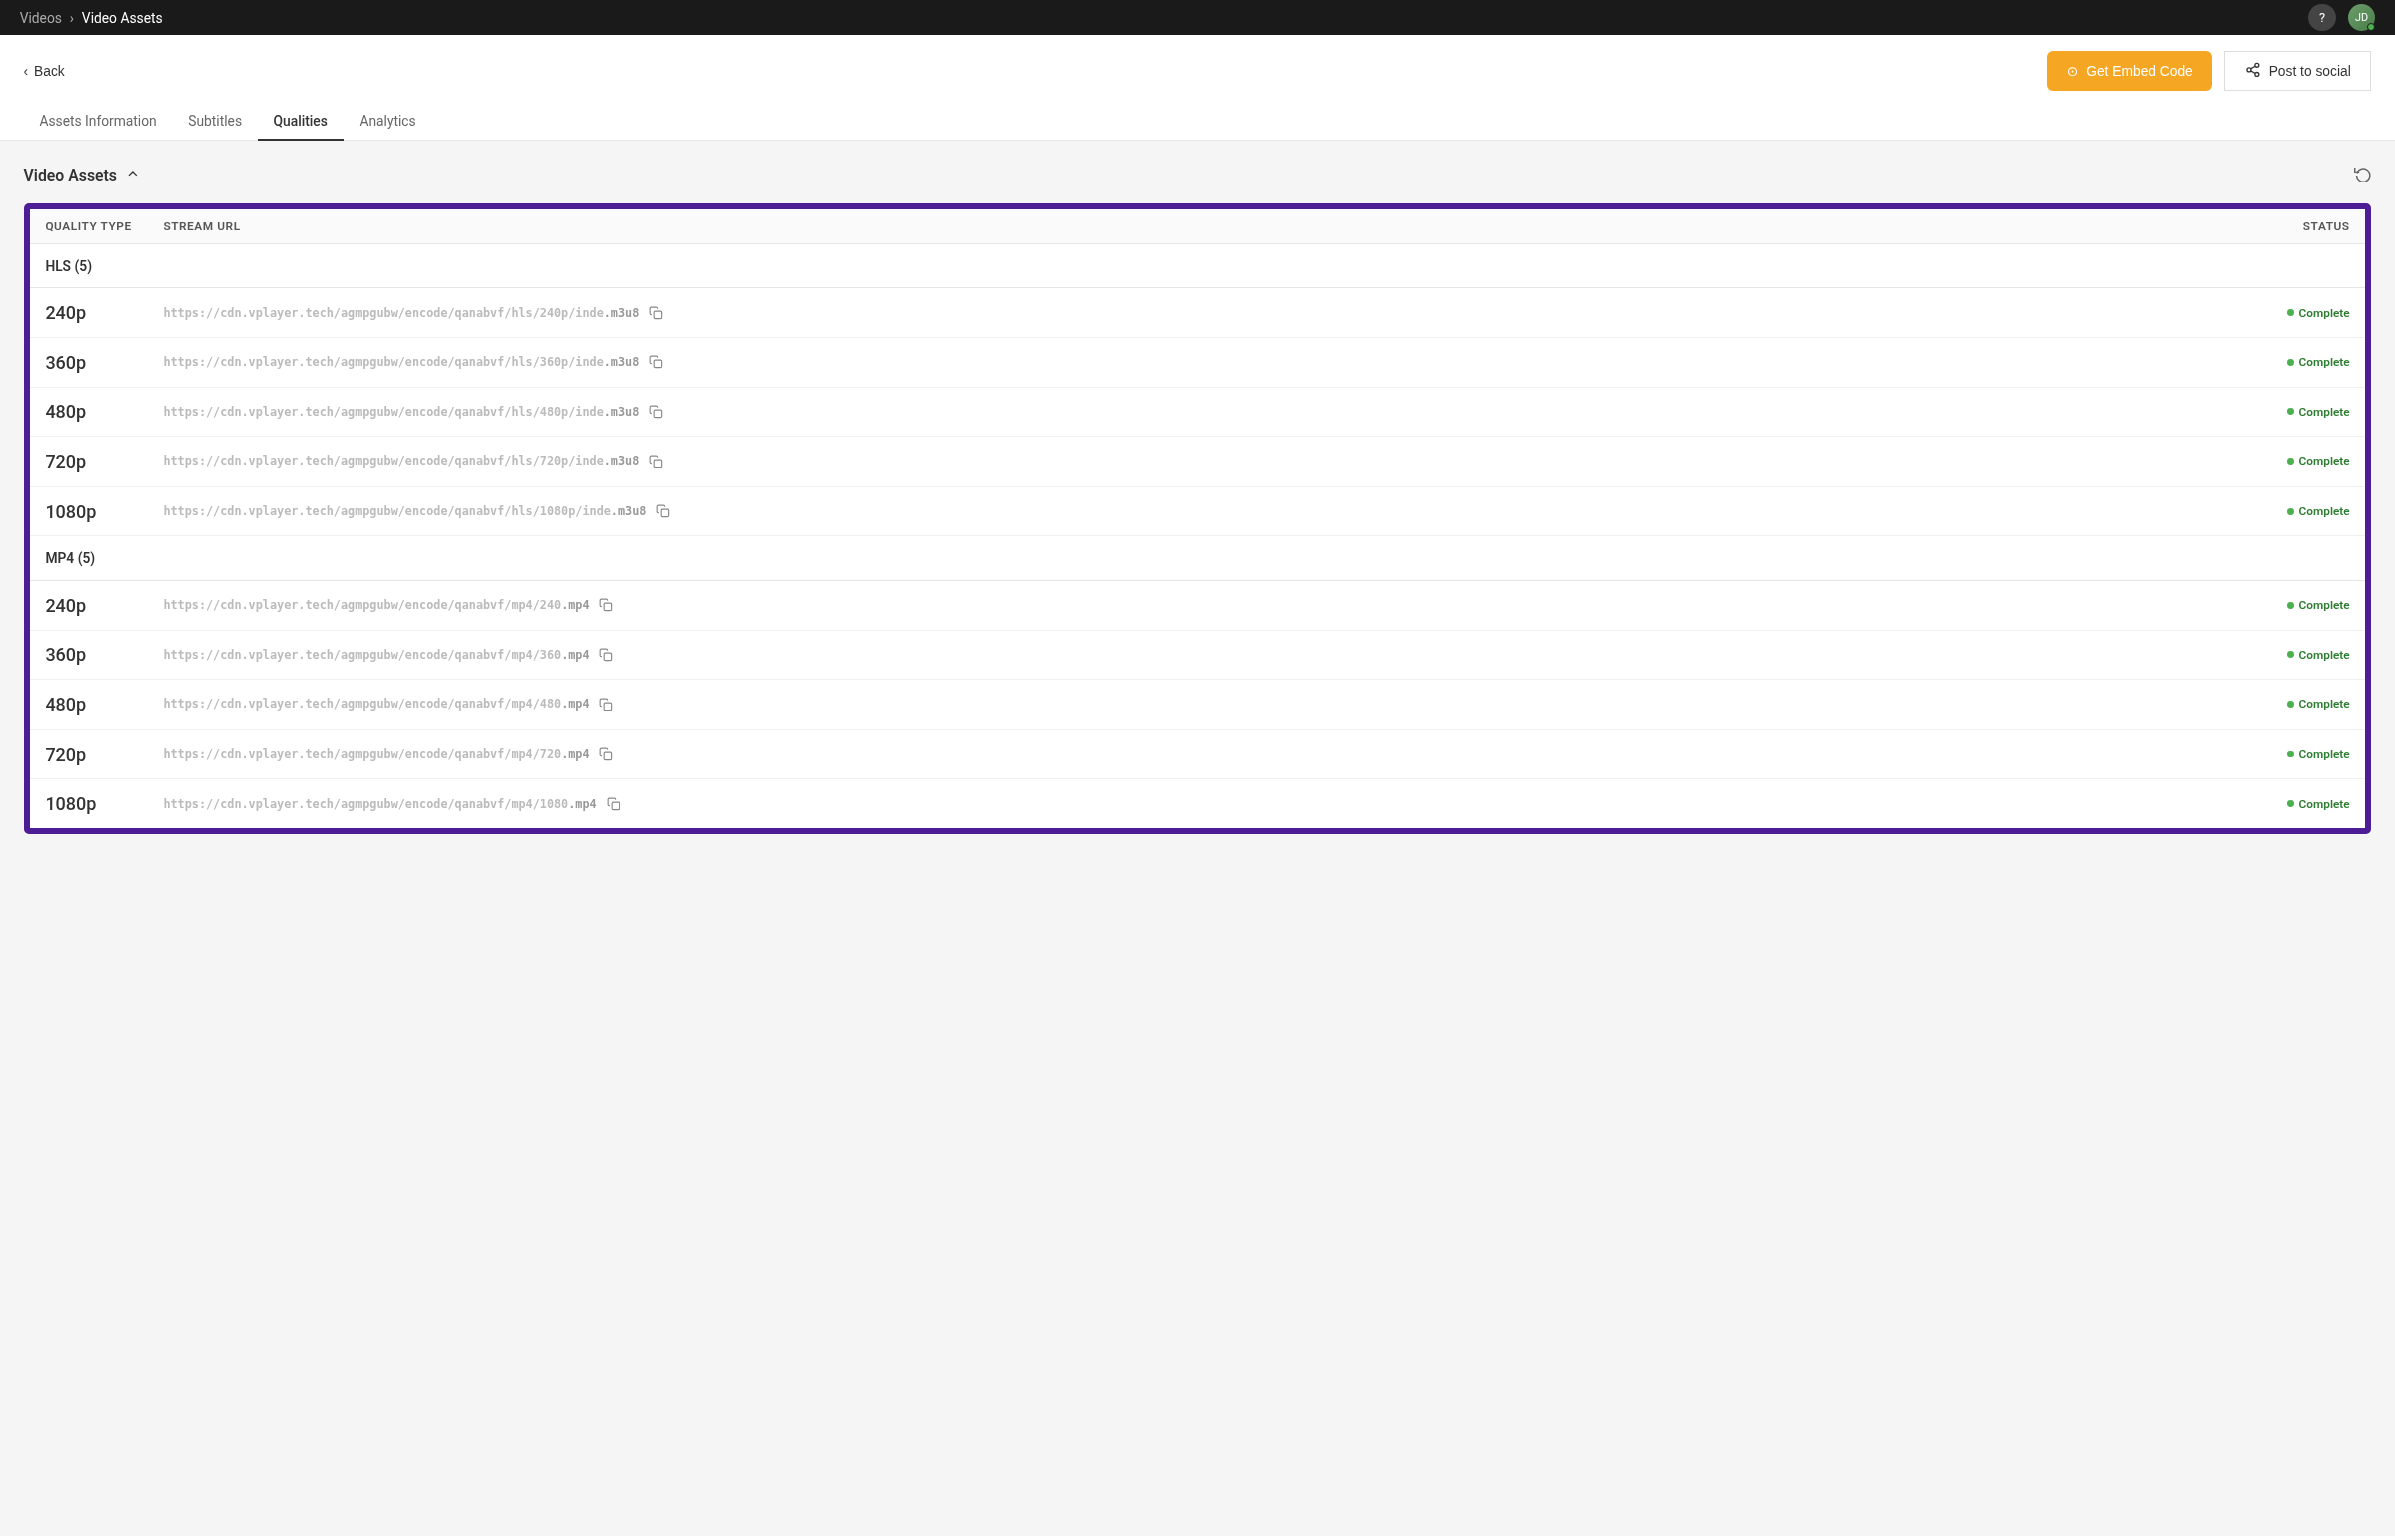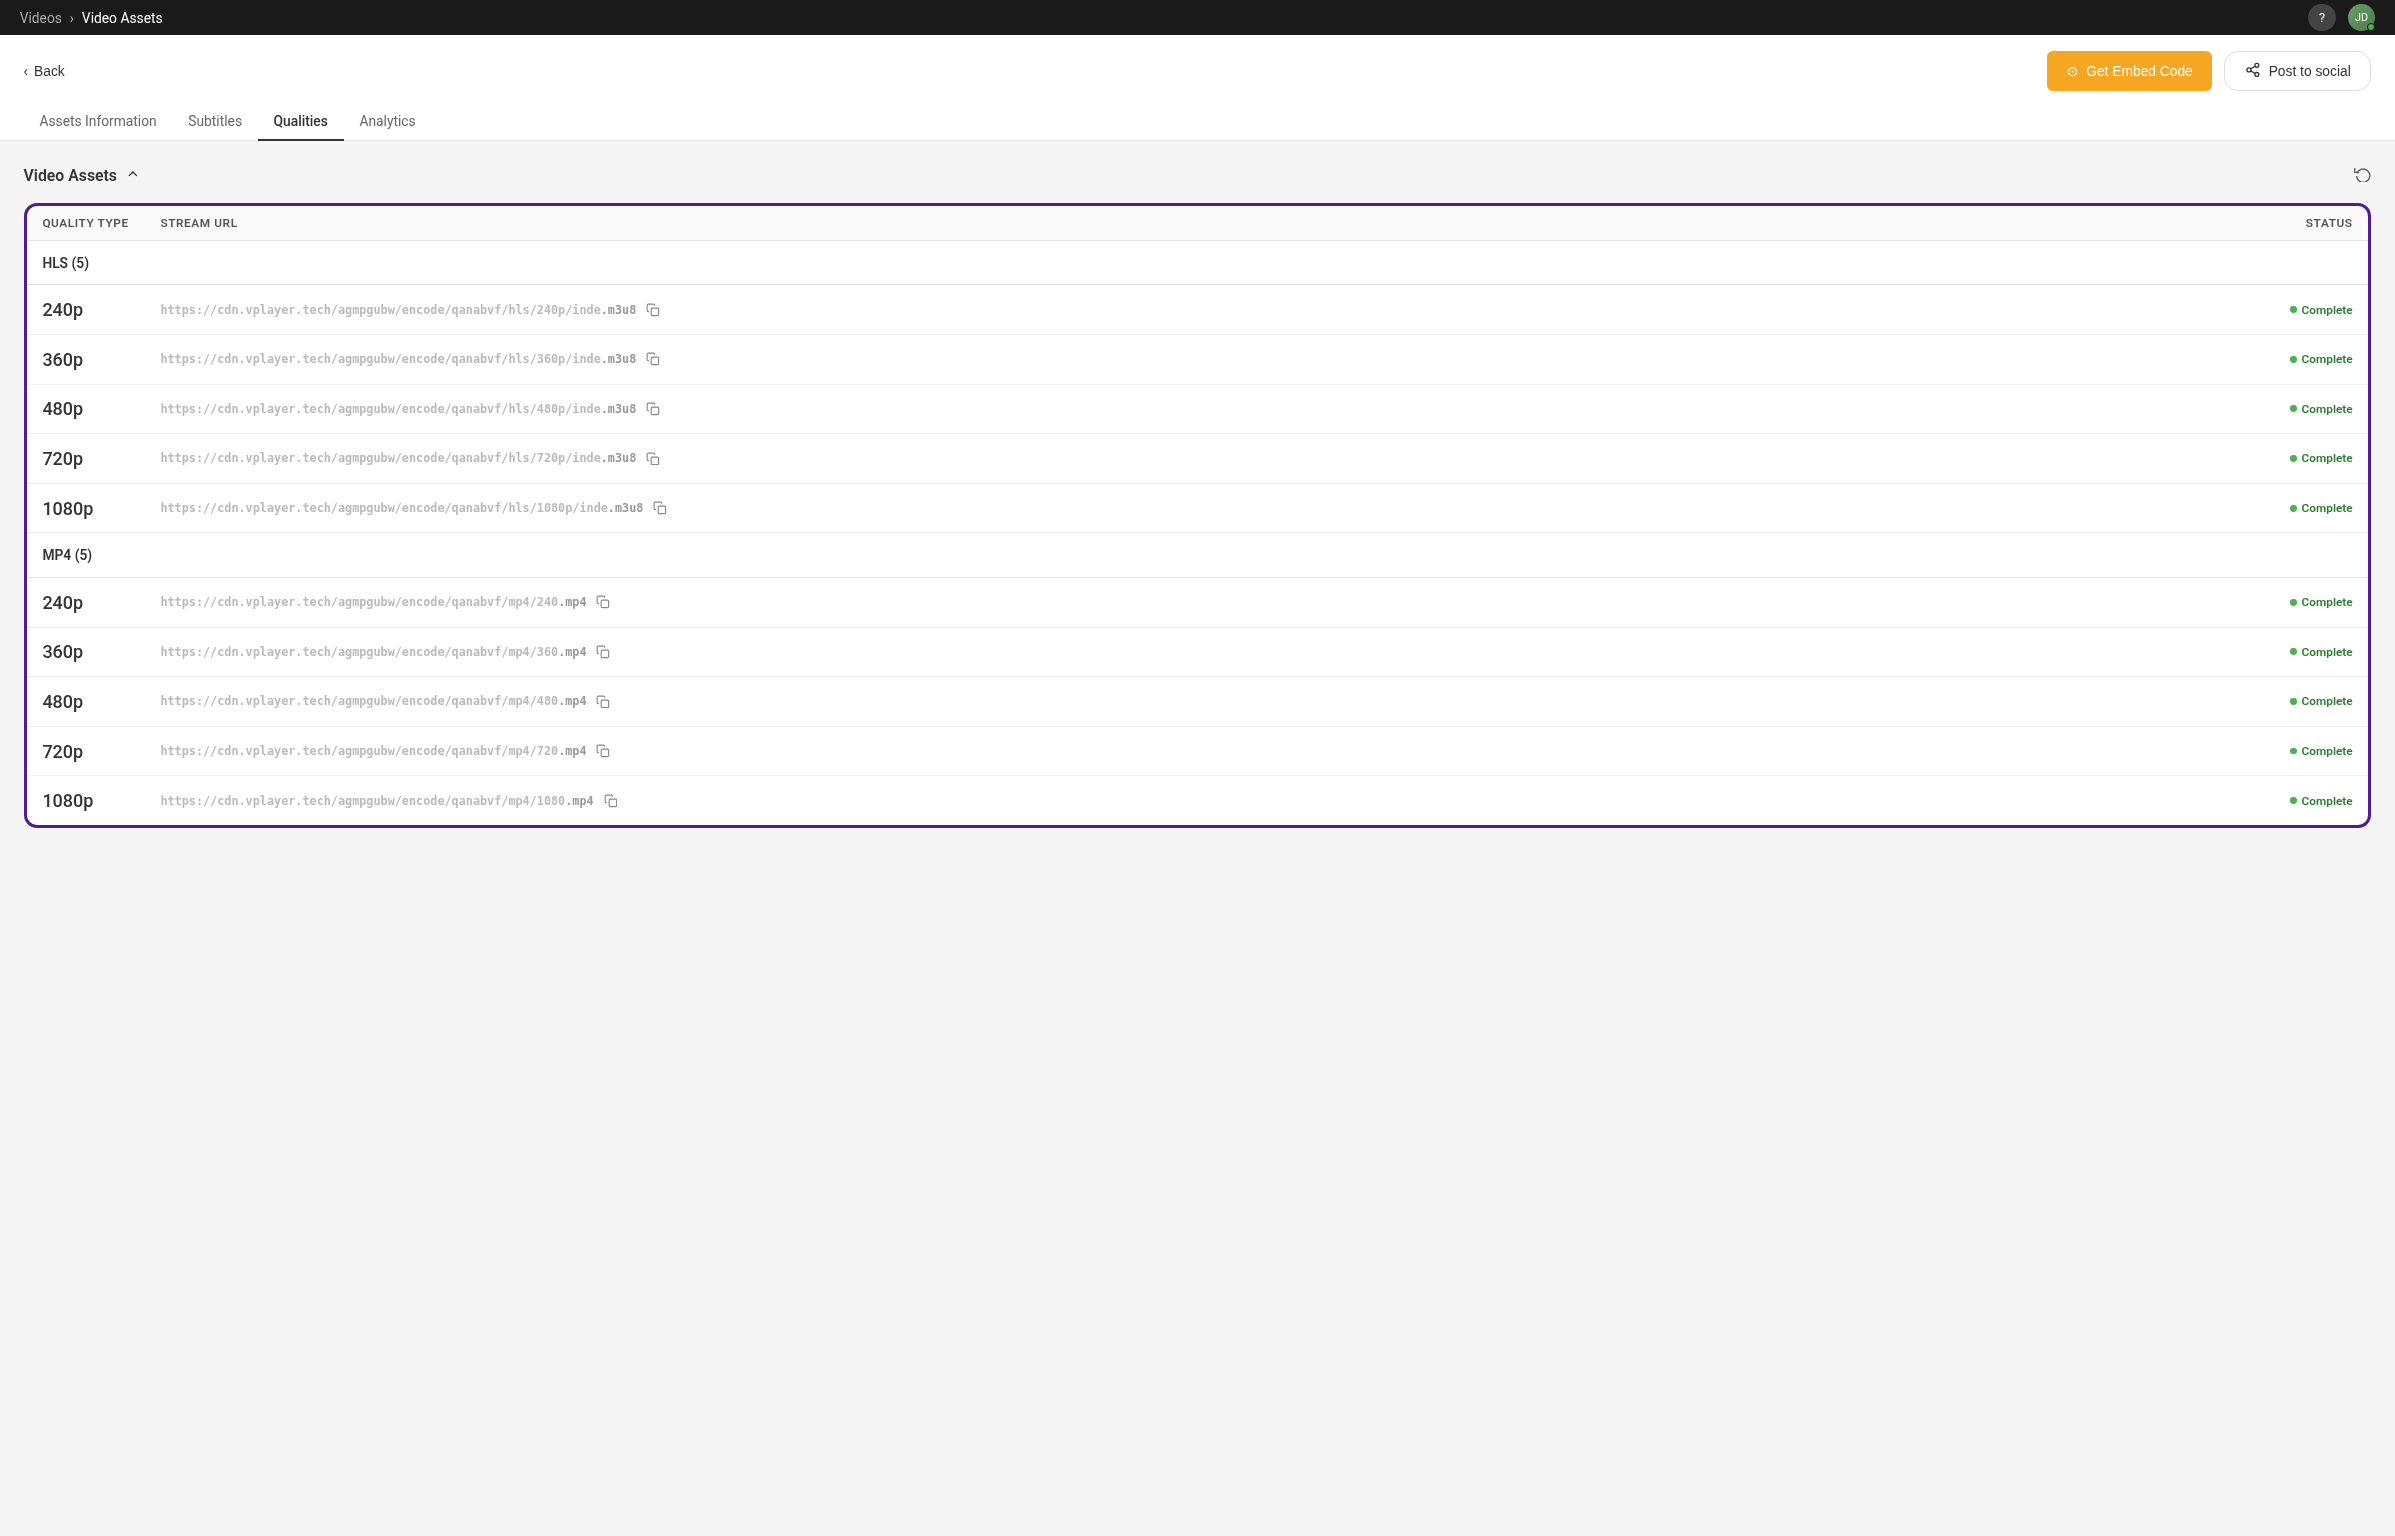--- a/index.html
+++ b/index.html
@@ -41,21 +41,21 @@
     }
     .subheader-actions { display: flex; gap: 11.8px; }
     .btn-embed {
       background: #f5a623; color: #fff; border: none;
       padding: 9.9px 19.7px; border-radius: 5.9px; cursor: pointer;
       font-size: 13.8px; font-weight: 500;
       display: flex; align-items: center; gap: 7.9px;
     }
     .btn-social {
       background: #fff; color: #333; border: 1px solid #ddd;
-      padding: 9.9px 19.7px; border-radius: 14px; cursor: pointer;
+      padding: 9.9px 19.7px; border-radius: 0; cursor: pointer;
       font-size: 13.8px; font-weight: 500;
       display: flex; align-items: center; gap: 7.9px;
     }
     .tabs { display: flex; gap: 0; }
     .tab {
       padding: 9.9px 15.8px; font-size: 13.8px; color: #666;
       cursor: pointer; border-bottom: 2px solid transparent;
       margin-bottom: -1px;
     }
     .tab.active { color: #333; border-bottom: 2px solid #333; font-weight: 500; }
@@ -65,21 +65,21 @@
 
     
     .section-header {
       display: flex; align-items: center; justify-content: space-between;
       margin-bottom: 15.8px;
     }
     .section-title { font-size: 15.8px; font-weight: 600; display: flex; align-items: center; gap: 7.9px; }
     .refresh-btn { background: none; border: none; cursor: pointer; color: #666; font-size: 17.7px; }
 
     
-    .table-container { background: #c2410c; border: 3px solid #4c1d95; border-radius: 13px; overflow: hidden; }
+    .table-container { background: #c2410c; border: 6px solid #4c1d95; border-radius: 5px; overflow: hidden; }
     .table-header {
       display: grid; grid-template-columns: 118px 1fr 148px;
       padding: 9.9px 15.8px; background: #fafafa;
       border-bottom: 1px solid #e5e5e5;
       font-size: 11.8px; font-weight: 600; color: #555; text-transform: uppercase; letter-spacing: 0.05em;
     }
     .group-header {
       padding: 13.8px 15.8px; font-weight: 600; font-size: 13.8px; color: #333;
       background: #fff; border-bottom: 1px solid #e5e5e5;
     }

